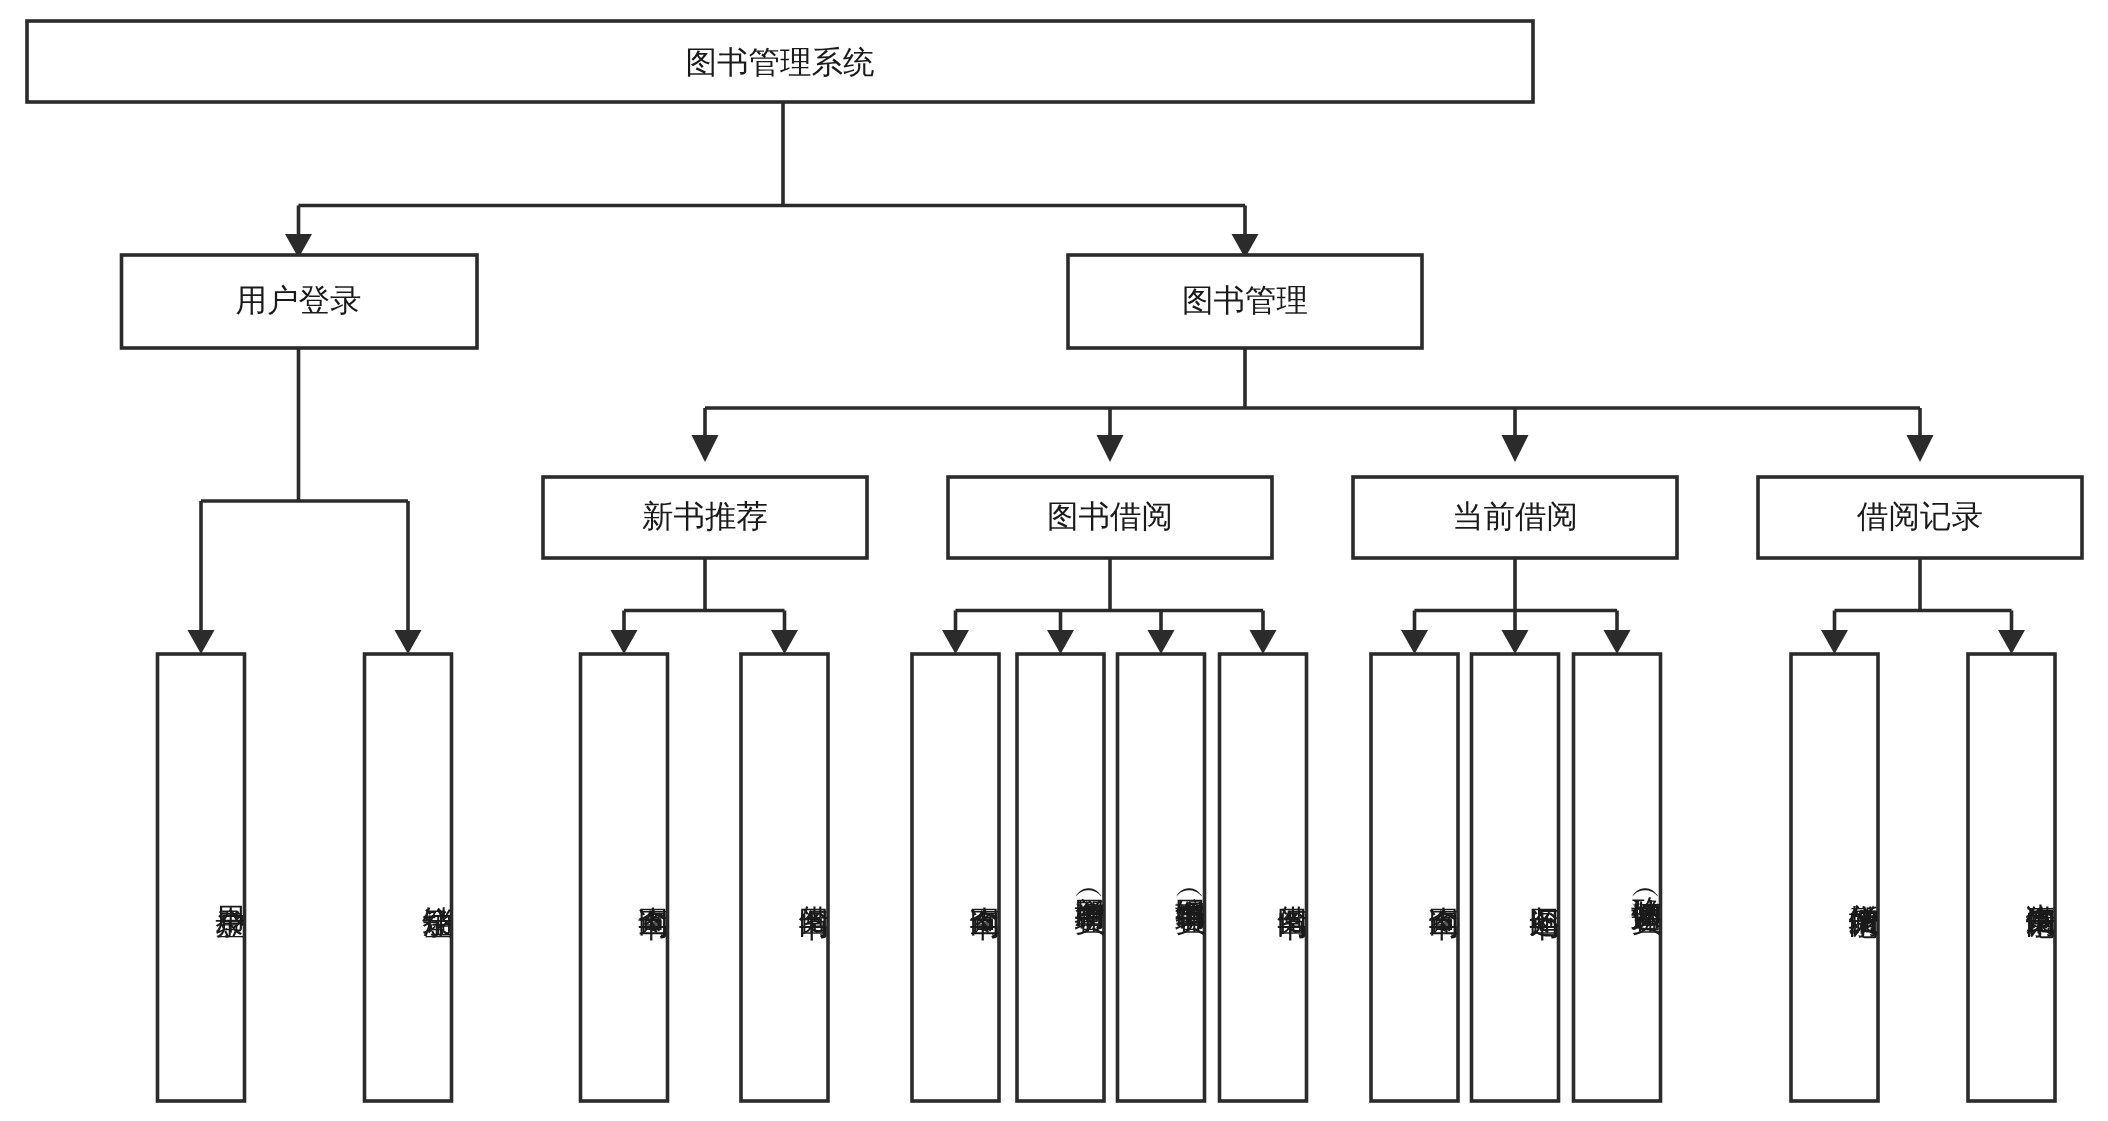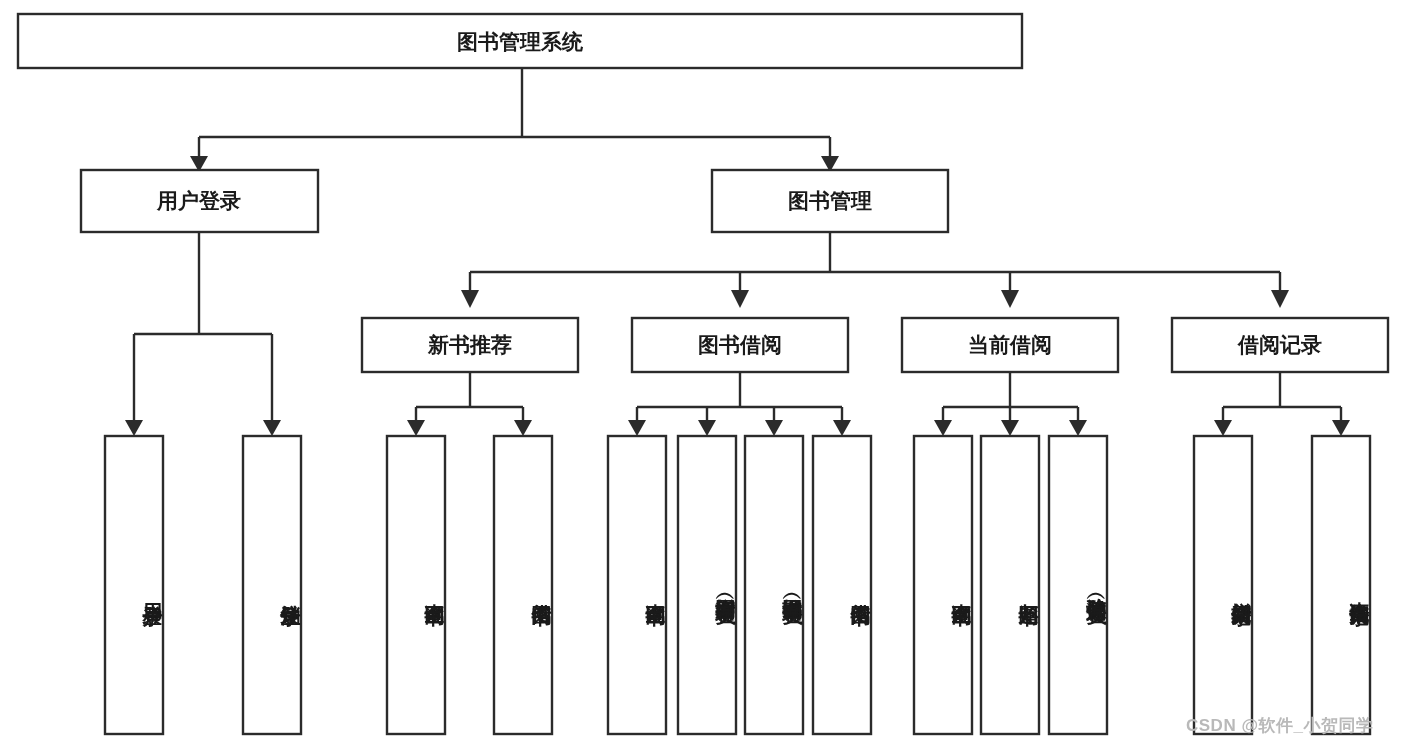--- a/index.html
+++ b/index.html
@@ -11,21 +11,20 @@
     width: 1405px;
     height: 747px;
     overflow: hidden;
     font-family: "Liberation Sans", "DejaVu Sans", sans-serif;
   }
   #diagram-root {
     position: relative;
     width: 1405px;
     height: 593px;
     background: #ffffff;
-    font-weight: bold;
   }
   svg.diagram-canvas {
     position: absolute;
     top: 0;
     left: 0;
     width: 1405px;
     height: 747px;
   }
   .node-box {
     fill: #ffffff;
@@ -197,14 +196,13 @@
   <div class="node-label-v" style="left:745px; top:442px; width:58px; height:288px;">编辑图书（管理员）</div>
   <div class="node-label-v" style="left:813px; top:456px; width:58px; height:268px;">借阅图书</div>
 
   <div class="node-label-v" style="left:914px; top:456px; width:58px; height:268px;">查询图书</div>
   <div class="node-label-v" style="left:981px; top:456px; width:58px; height:268px;">归还图书</div>
   <div class="node-label-v" style="left:1049px; top:442px; width:58px; height:288px;">确认归还（管理员）</div>
 
   <div class="node-label-v" style="left:1194px; top:450px; width:58px; height:278px;">新增借阅记录</div>
   <div class="node-label-v" style="left:1312px; top:450px; width:58px; height:278px;">查询借阅记录</div>
 
-  <div class="watermark">CSDN @软件_小贺同学</div>
 </div>
 
 </body></html>

